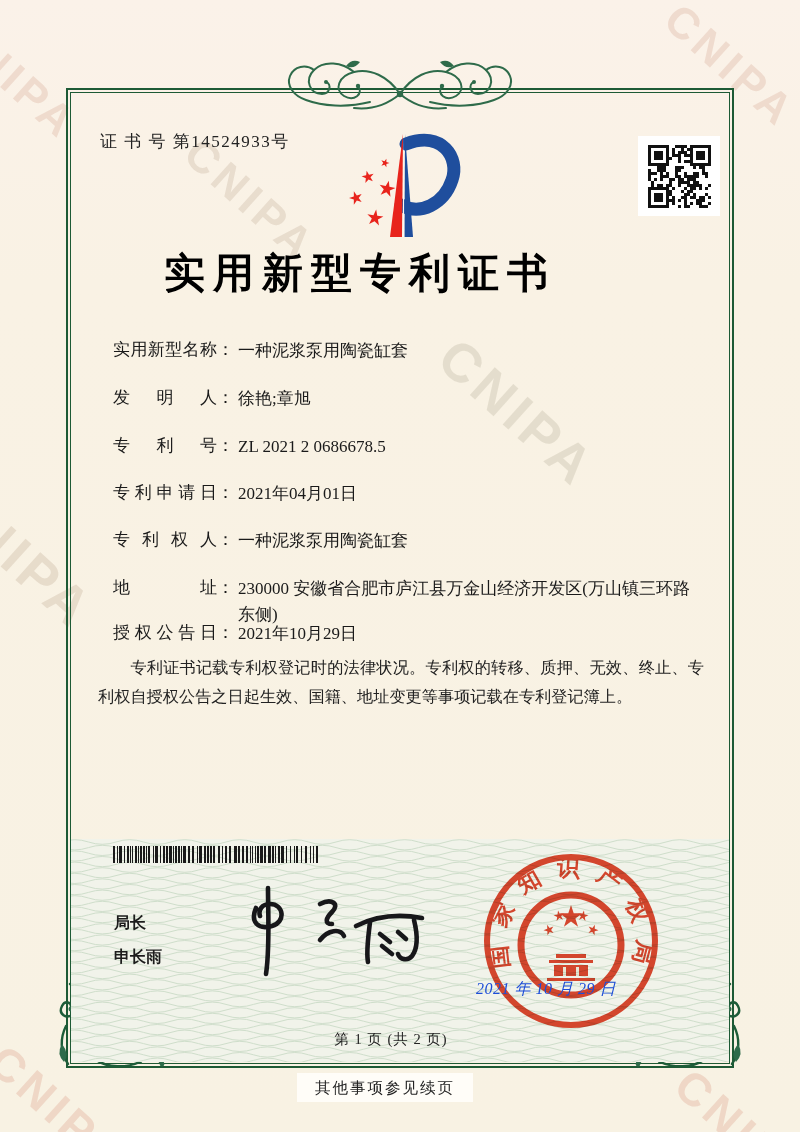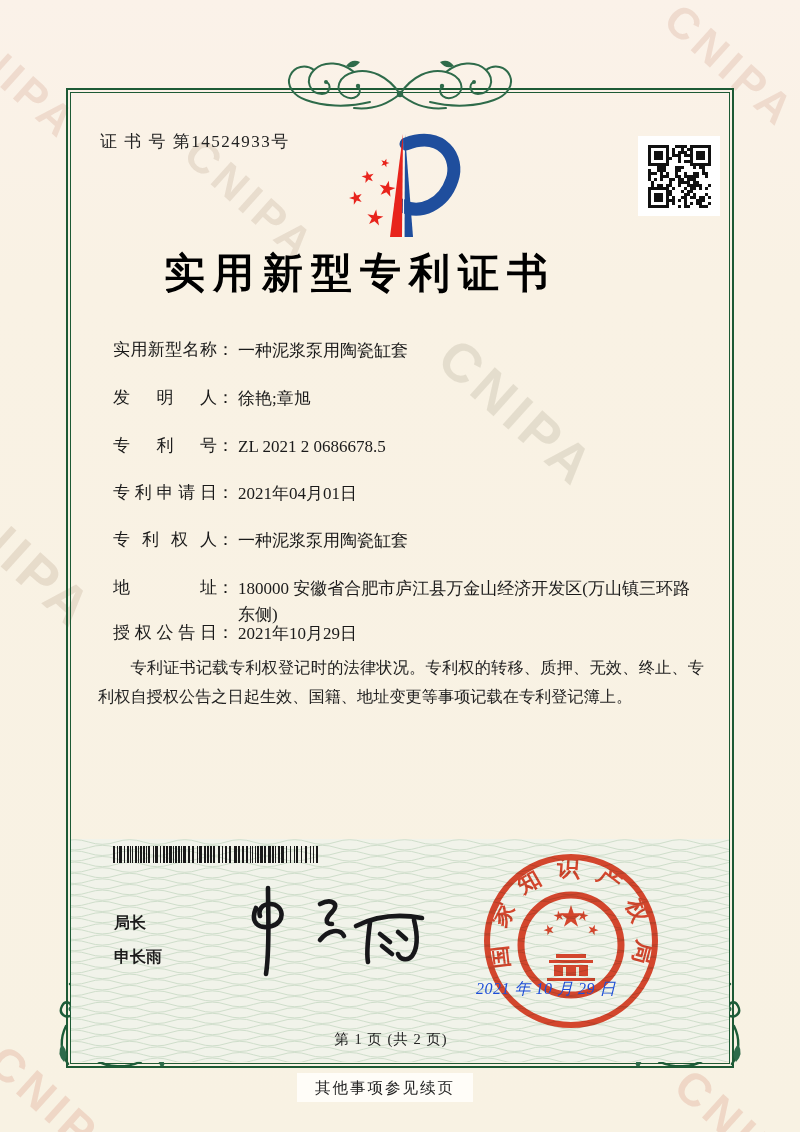--- a/index.html
+++ b/index.html
@@ -338,21 +338,21 @@
 <div class="field-row r3">
   <span class="flabel">专利号</span><span class="fcolon">：</span><span class="fvalue">ZL 2021 2 0686678.5</span>
 </div>
 <div class="field-row r4">
   <span class="flabel">专利申请日</span><span class="fcolon">：</span><span class="fvalue">2021年04月01日</span>
 </div>
 <div class="field-row r5">
   <span class="flabel">专利权人</span><span class="fcolon">：</span><span class="fvalue">一种泥浆泵用陶瓷缸套</span>
 </div>
 <div class="field-row r6">
-  <span class="flabel">地址</span><span class="fcolon">：</span><span class="fvalue">180000 安徽省合肥市庐江县万金山经济开发区(万山镇三环路东侧)</span>
+  <span class="flabel">地址</span><span class="fcolon">：</span><span class="fvalue">230000 安徽省合肥市庐江县万金山经济开发区(万山镇三环路东侧)</span>
 </div>
 <div class="field-row r7">
   <span class="flabel">授权公告日</span><span class="fcolon">：</span><span class="fvalue">2021年10月29日</span>
 </div>
 
 <div class="body-text">
   <p>专利证书记载专利权登记时的法律状况。专利权的转移、质押、无效、终止、专利权自授权公告之日起生效、国籍、地址变更等事项记载在专利登记簿上。</p>
 </div>
 
 <div class="wave-area">

